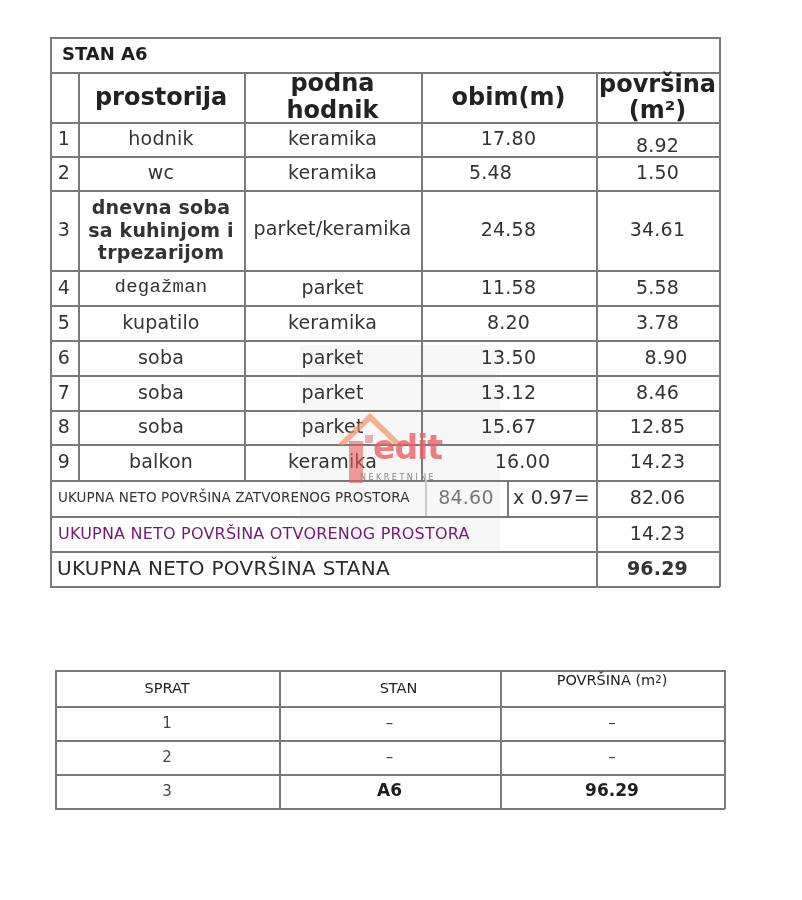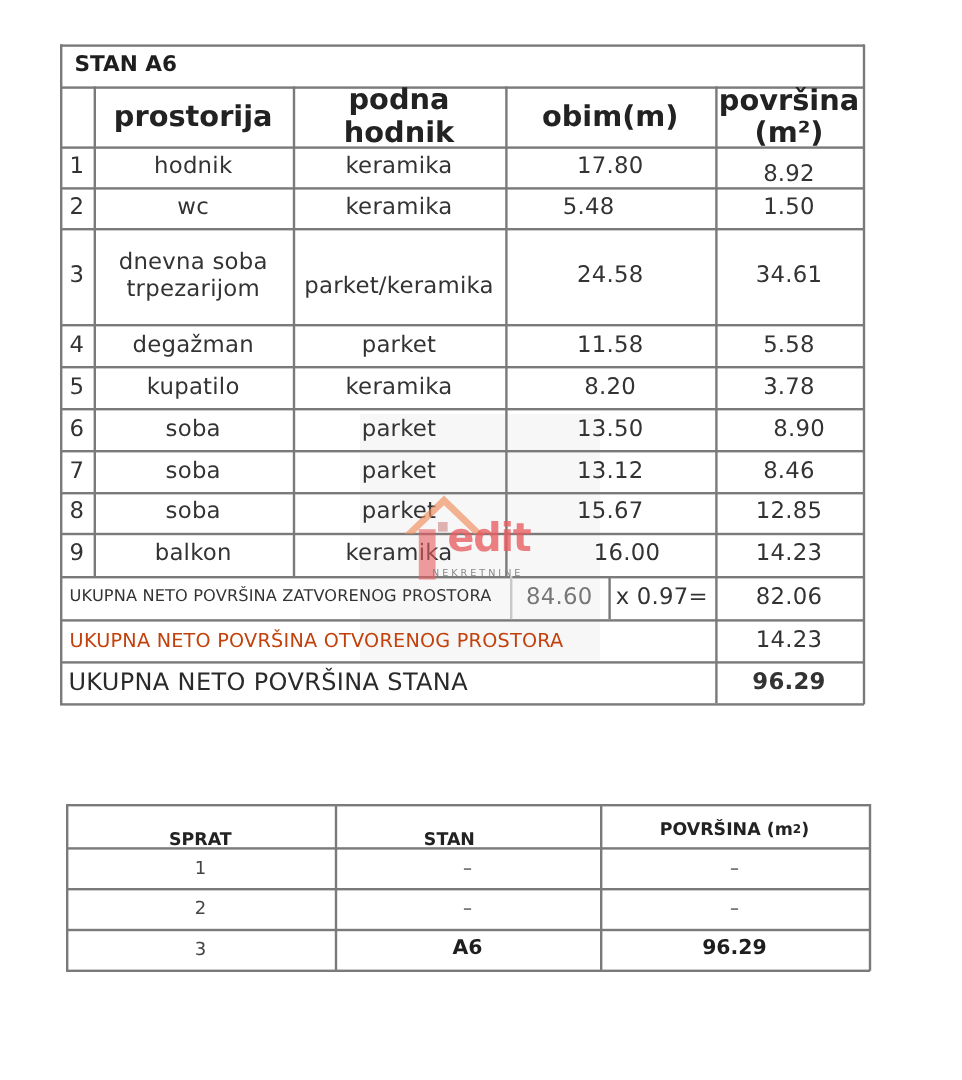--- a/index.html
+++ b/index.html
@@ -10,25 +10,25 @@
   .cell {
     position: absolute; box-sizing: border-box; display: flex; align-items: center; justify-content: center;
     text-align: center; line-height: 1.12;
   }
   .hline { position: absolute; height: 1.5px; background: #7a7a7a; }
   .vline { position: absolute; width: 1.5px; background: #7a7a7a; }
   .t1 { font-size: 19px; color: #333; letter-spacing: 0.2px; }
   .hdr { font-size: 24px; font-weight: bold; color: #222; }
   .title { font-size: 18px; font-weight: bold; color: #1e1e1e; justify-content: flex-start; padding-left: 12px; }
   .small-label { font-size: 13.5px; color: #333; justify-content: flex-start; padding-left: 8px; letter-spacing: 0.1px; }
-  .mid-label { font-size: 16px; color: #c2410c; justify-content: flex-start; padding-left: 8px; letter-spacing: 0.2px; }
+  .mid-label { font-size: 16px; color: #701a75; justify-content: flex-start; padding-left: 8px; letter-spacing: 0.2px; }
   .big-label { font-size: 20px; color: #2a2a2a; justify-content: flex-start; padding-left: 7px; letter-spacing: 0.3px; }
   .bold { font-weight: bold; }
   .gray { color: #777; }
-  .t2h { font-size: 14.5px; font-weight: bold; color: #222; margin-top: 12px; }
+  .t2h { font-size: 14.5px; font-weight: normal; color: #222; }
   .t2 { font-size: 15px; color: #444; }
   .t2b { font-size: 17px; font-weight: bold; color: #1e1e1e; }
   .watermark-bg { position: absolute; left: 300px; top: 345px; width: 200px; height: 205px; background: rgba(240,240,240,0.55); }
   .wm { position: absolute; left: 325px; top: 405px; width: 130px; height: 80px; }
   .wm-text { position: absolute; left: 373px; top: 428px; font-size: 33px; font-weight: bold; color: rgba(232,92,96,0.78); font-family: "DejaVu Sans", sans-serif; letter-spacing: -1px; }
   .wm-sub { position: absolute; left: 360px; top: 473px; font-size: 8px; letter-spacing: 2.5px; color: #888; font-family: "DejaVu Sans", sans-serif; }
 </style>
 </head>
 <body>
 
@@ -82,32 +82,33 @@
   <div>
     <div class="cell t1" style="left:50px; top:156px; width:28px; height:34px;">2</div>
     <div class="cell t1" style="left:78px; top:156px; width:166px; height:34px;">wc</div>
     <div class="cell t1" style="left:244px; top:156px; width:177px; height:34px;">keramika</div>
     <div class="cell t1" style="left:421px; top:156px; width:139px; height:34px;text-align:right;">5.48</div>
     <div class="cell t1" style="left:596px; top:156px; width:123px; height:34px;">1.50</div>
   </div>
 
   <div>
     <div class="cell t1" style="left:50px; top:190px; width:28px; height:80px;">3</div>
-    <div class="cell t1" style="left:78px; top:190px; width:166px; height:80px; flex-direction:column; line-height:1.2;">
+    <div class="cell t1" style="left:78px; top:190px; width:166px; height:80px; flex-direction:column; line-height:1.2;font-weight:bold;">
       <span>dnevna soba</span>
+      <span>sa kuhinjom i</span>
       <span>trpezarijom</span>
     </div>
-    <div class="cell t1" style="left:244px; top:198px; width:177px; height:82px; white-space:nowrap;">parket/keramika</div>
+    <div class="cell t1" style="left:244px; top:188px; width:177px; height:82px; white-space:nowrap;">parket/keramika</div>
     <div class="cell t1" style="left:421px; top:190px; width:175px; height:80px;">24.58</div>
     <div class="cell t1" style="left:596px; top:190px; width:123px; height:80px;">34.61</div>
   </div>
 
   <div>
     <div class="cell t1" style="left:50px; top:270px; width:28px; height:35px;">4</div>
-    <div class="cell t1" style="left:78px; top:270px; width:166px; height:35px;">degažman</div>
+    <div class="cell t1" style="left:78px; top:270px; width:166px; height:35px;font-family:Liberation Mono, monospace;">degažman</div>
     <div class="cell t1" style="left:244px; top:270px; width:177px; height:35px;">parket</div>
     <div class="cell t1" style="left:421px; top:270px; width:175px; height:35px;">11.58</div>
     <div class="cell t1" style="left:596px; top:270px; width:123px; height:35px;">5.58</div>
   </div>
 
   <div>
     <div class="cell t1" style="left:50px; top:305px; width:28px; height:35px;">5</div>
     <div class="cell t1" style="left:78px; top:305px; width:166px; height:35px;">kupatilo</div>
     <div class="cell t1" style="left:244px; top:305px; width:177px; height:35px;">keramika</div>
     <div class="cell t1" style="left:421px; top:305px; width:175px; height:35px;">8.20</div>
@@ -177,21 +178,21 @@
   <div class="hline" style="left:55px; width:670px; top:706px;"></div>
   <div class="hline" style="left:55px; width:670px; top:740px;"></div>
   <div class="hline" style="left:55px; width:670px; top:774px;"></div>
   <div class="hline" style="left:55px; width:670px; top:808px;"></div>
   <div class="vline" style="left:55px; top:670px; height:139px;"></div>
   <div class="vline" style="left:279px; top:670px; height:139px;"></div>
   <div class="vline" style="left:500px; top:670px; height:139px;"></div>
   <div class="vline" style="left:724px; top:670px; height:139px;"></div>
 
   <div class="cell t2h" style="left:55px; top:670px; width:224px; height:36px;">SPRAT</div>
-  <div class="cell t2h" style="left:264px; top:670px; width:221px; height:36px;">STAN</div>
+  <div class="cell t2h" style="left:288px; top:670px; width:221px; height:36px;">STAN</div>
   <div class="cell t2h" style="left:500px; top:670px; width:224px; height:20px;">
     <span>POVRŠINA (m</span>
       <sup style="font-size:10px;">2</sup>
       <span>)</span>
   </div>
 
   <div>
     <div class="cell t2" style="left:55px; top:706px; width:224px; height:34px;">1</div>
     <div class="cell t2" style="left:279px; top:706px; width:221px; height:34px;">–</div>
     <div class="cell t2" style="left:500px; top:706px; width:224px; height:34px;">–</div>

